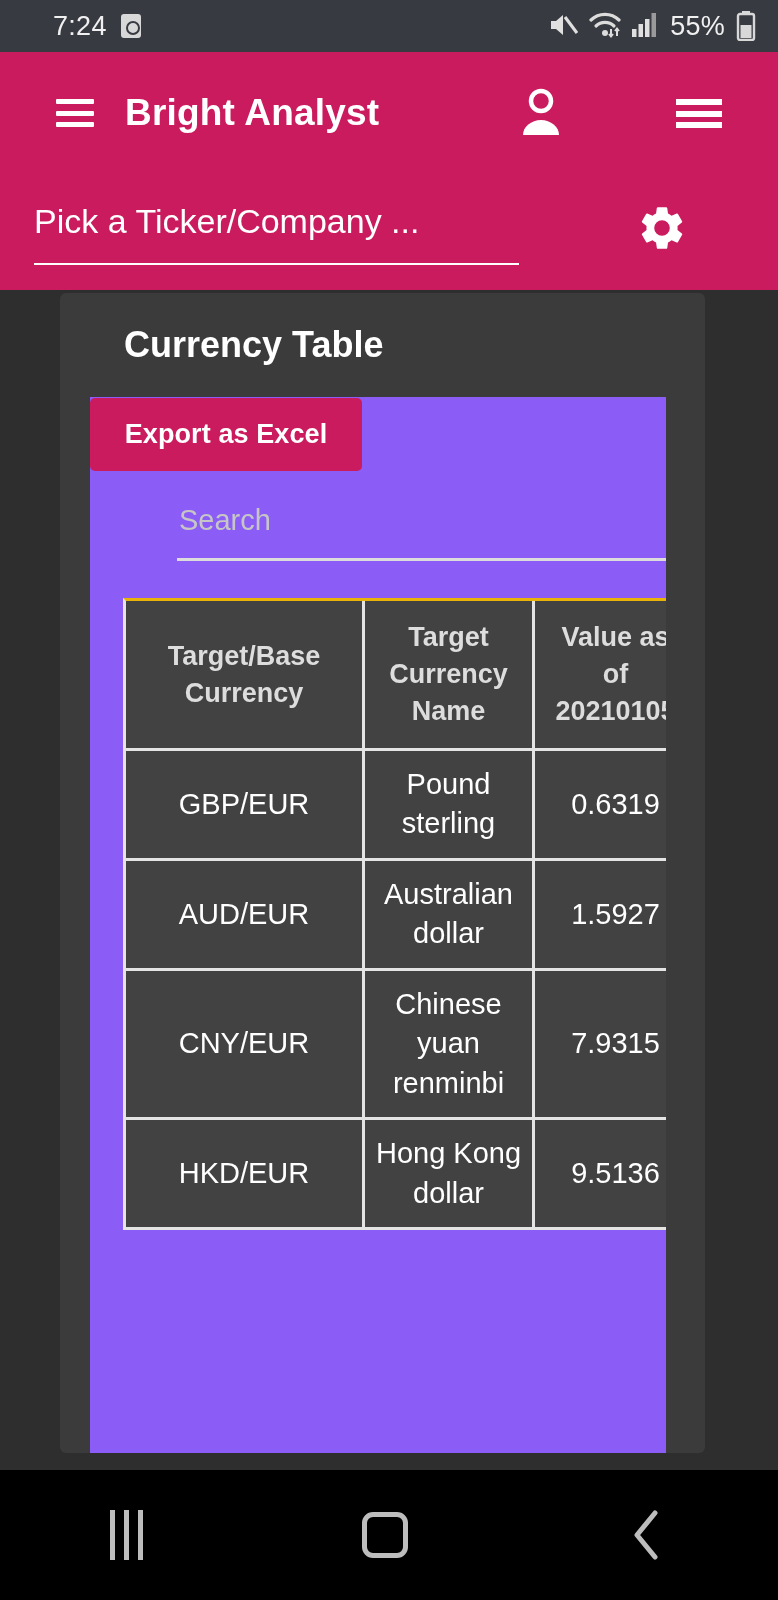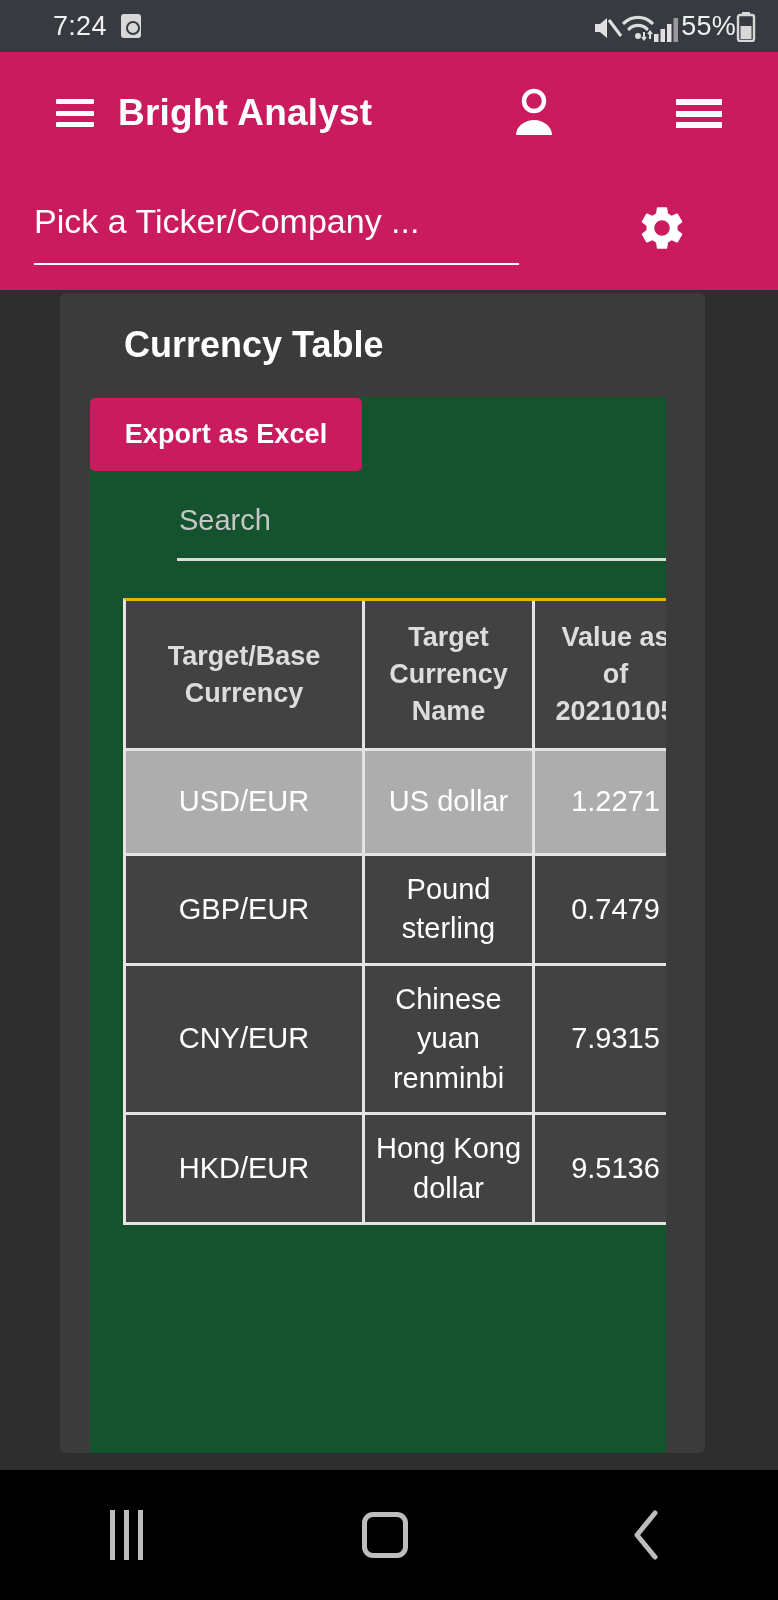--- a/index.html
+++ b/index.html
@@ -25,21 +25,21 @@
   .alarm-icon {
     width: 20px; height: 24px; margin-left: 14px;
     background: #d8d8d8; border-radius: 3px;
     position: relative;
   }
   .alarm-icon::after {
     content: ""; position: absolute; left: 5px; top: 7px;
     width: 10px; height: 10px; border: 2px solid #373a40; border-radius: 50%;
   }
   .status-right {
-    margin-left: auto; display: flex; align-items: flex-end; 
+    margin-left: auto; display: flex; align-items: flex-start; gap: 11px;
   }
   .status-right svg { display: block; }
   .battery-pct { font-size: 27px; color: #f0f0f0; letter-spacing: .2px; }
 
   
   .appbar {
     position: absolute; top: 52px; left: 0;
     width: 778px; height: 238px;
     background: #ca1b5e;
   }
@@ -47,21 +47,21 @@
     position: absolute; top: 0; left: 0; right: 0; height: 122px;
     display: flex; align-items: center;
   }
   .hamburger {
     width: 38px; height: 28px; margin-left: 56px;
     display: flex; flex-direction: column; justify-content: space-between;
     cursor: pointer;
   }
   .hamburger span { display:block; height: 5px; background: #fff; border-radius: 1px; }
   .app-title {
-    margin-left: 24px;
+    margin-left: 31px;
     font-size: 37px; font-weight: bold; color: #fff; letter-spacing: .2px;
   }
   .person-icon { margin-left: 138px; }
   .hamburger2 {
     position: absolute; right: 56px; top: 47px;
     width: 46px; height: 29px;
     display: flex; flex-direction: column; justify-content: space-between;
     cursor: pointer;
   }
   .hamburger2 span { display: block; height: 6px; background: #fff; }
@@ -92,21 +92,21 @@
     border-radius: 6px;
     overflow: hidden;
   }
   .card-title {
     position: absolute; left: 64px; top: 31px;
     font-size: 36px; font-weight: bold; color: #fff;
   }
   .inner-panel {
     position: absolute; left: 30px; top: 104px;
     width: 576px; height: 1056px;
-    background: #14532d;
+    background: #8b5cf6;
     overflow: hidden;
   }
   .export-btn {
     position: absolute; left: 0px; top: 1px;
     width: 272px; height: 73px;
     background: #ca1b5e; border: none; border-radius: 5px;
     color: #fff; font-size: 27px; font-weight: bold;
     font-family: "Liberation Sans", sans-serif;
     cursor: pointer; letter-spacing: .1px;
   }
@@ -249,29 +249,29 @@
             <col class="c3">
           </colgroup>
         <thead>
           <tr>
             <th>Target/Base Currency</th>
             <th>Target Currency Name</th>
             <th>Value as of 20210105</th>
           </tr>
         </thead>
         <tbody>
-          <tr class="highlight">
-            <td>USD/EUR</td>
-            <td>US dollar</td>
-            <td>1.2271</td>
-          </tr>
           <tr>
             <td>GBP/EUR</td>
             <td>Pound sterling</td>
-            <td>0.7479</td>
+            <td>0.6319</td>
+          </tr>
+          <tr>
+            <td>AUD/EUR</td>
+            <td>Australian dollar</td>
+            <td>1.5927</td>
           </tr>
           <tr>
             <td>CNY/EUR</td>
             <td>Chinese yuan renminbi</td>
             <td>7.9315</td>
           </tr>
           <tr>
             <td>HKD/EUR</td>
             <td>Hong Kong dollar</td>
             <td>9.5136</td>

